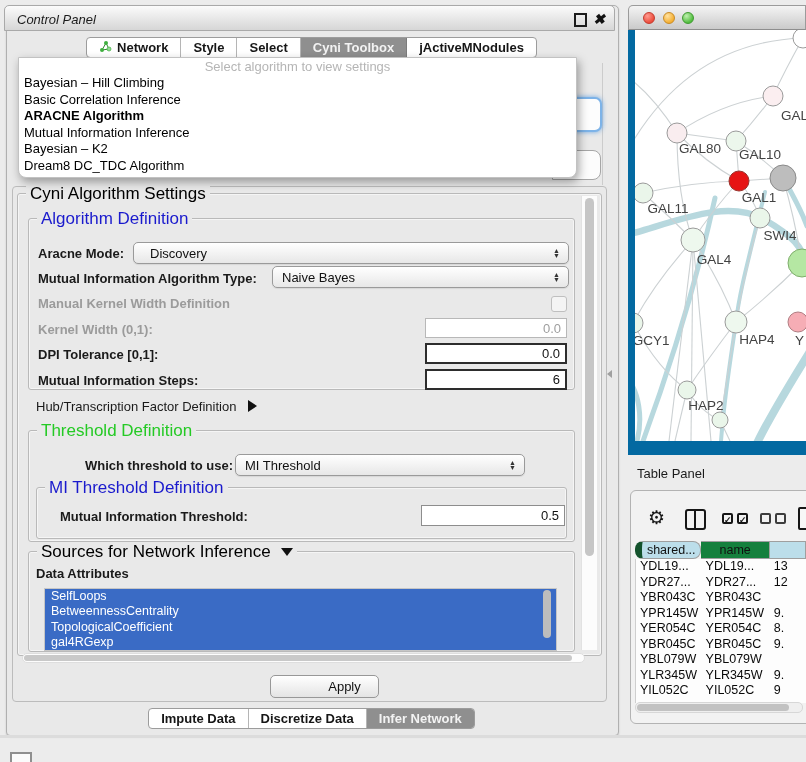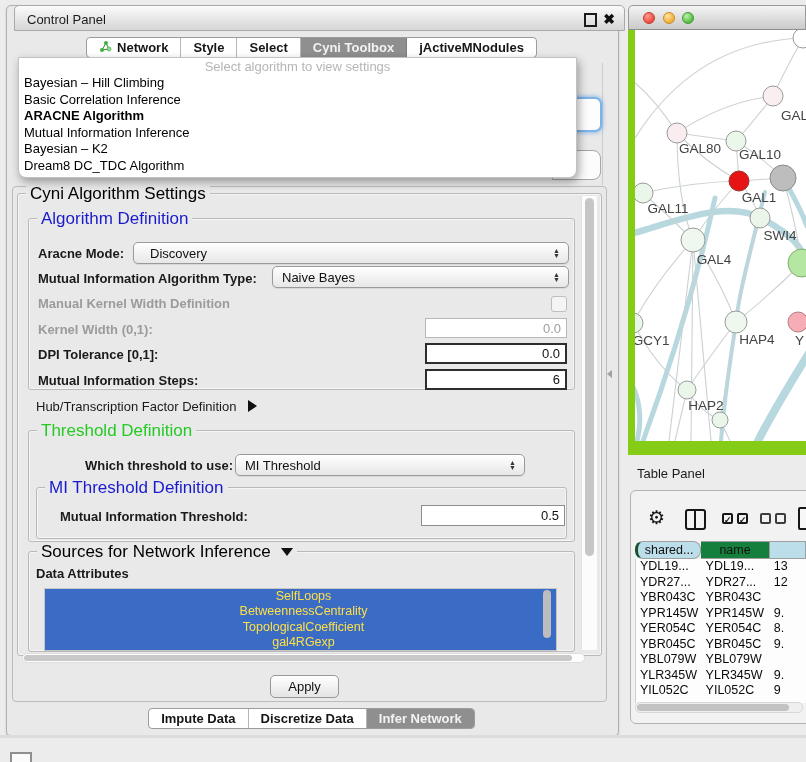--- a/index.html
+++ b/index.html
@@ -4,22 +4,22 @@
 <style>
   html,body{margin:0;padding:0;background:#ececec;font-family:"Liberation Sans",sans-serif;}
   #page{position:relative;width:806px;height:762px;overflow:hidden;background:#ececec;}
   .lbl{position:absolute;font-size:13px;color:#1a1a1a;white-space:nowrap;line-height:15px;}
   .bold{font-weight:bold;}
   .gray{color:#9b9b9b;}
 
   
   #control-panel{position:absolute;left:6px;top:5px;width:611px;height:729px;background:#e9e9e9;
     border:1px solid #b0b0b0;border-radius:5px 5px 4px 4px;box-shadow:0 1px 2px rgba(0,0,0,.15);}
-  #cp-titlebar{position:absolute;left:14px;top:5px;width:611px;height:26px;
-    background:linear-gradient(#fbfbfb,#d6d6d6);border:1px solid #a9a9a9;border-radius:5px 5px 0 0;box-sizing:border-box;}
+  #cp-titlebar{position:absolute;left:4px;top:5px;width:611px;height:26px;
+    background:linear-gradient(#fbfbfb,#d6d6d6);border:1px solid #a9a9a9;border-radius:5px 5px 0 0;box-sizing:border-box;font-style:italic;}
   #cp-title{position:absolute;left:12px;top:6px;font-size:13px;color:#1b1b1b;}
   #cp-float{position:absolute;right:27px;top:7px;width:9px;height:10px;border:2px solid #1b1b1b;background:transparent;}
   #cp-close{position:absolute;right:9px;top:5px;font-size:14px;font-weight:bold;color:#111;line-height:16px;}
 
   
   .segwrap{position:absolute;width:611px;display:flex;justify-content:center;}
   .seg{display:flex;border:1px solid #9c9c9c;border-radius:4px;overflow:hidden;background:#fff;height:21px;
     font-size:13px;font-weight:bold;color:#161616;box-sizing:border-box;}
   .seg .tab{display:flex;align-items:center;padding:0 12px;border-right:1px solid #b5b5b5;white-space:nowrap;cursor:default;}
   .seg .tab:last-child{border-right:none;}
@@ -70,40 +70,40 @@
   #kernel-checkbox{position:absolute;left:551px;top:296px;width:14px;height:14px;border:1px solid #bfbfbf;border-radius:3px;background:#f4f4f4;}
 
   .tri-right{display:inline-block;width:0;height:0;border-top:6px solid transparent;border-bottom:6px solid transparent;
     border-left:9px solid #111;margin-left:8px;vertical-align:-1px;}
   .tri-down{display:inline-block;width:0;height:0;border-left:6px solid transparent;border-right:6px solid transparent;
     border-top:8px solid #111;margin-left:6px;vertical-align:1px;}
 
   
   #attr-list{position:absolute;left:44px;top:588px;width:511px;height:61px;background:#fff;border:1px solid #c6c6c6;overflow:hidden;}
   .attr-item{height:15.3px;line-height:15.3px;font-size:12.5px;padding-left:6px;color:#0c1f63;}
-  .attr-item.sel{background:#3a6bc5;color:#fde047;text-align:center;}
+  .attr-item.sel{background:#3a6bc5;color:#ffffff;}
   #attr-vscroll{position:absolute;left:543px;top:590px;width:8px;height:48px;background:#bdbdbd;border-radius:4px;}
   #sources-hscroll{position:absolute;left:22px;top:653px;width:563px;height:10px;background:#fdfdfd;border:1px solid #dedede;border-radius:5px;box-sizing:border-box;}
   #sources-hscroll .thumb{position:absolute;left:1px;top:1px;width:548px;height:6px;background:#c9c9c9;border-radius:4px;}
 
   #apply-btn{position:absolute;left:270px;top:675px;width:67px;height:21px;background:linear-gradient(#ffffff,#e4e4e4);
-    border:1px solid #989898;border-radius:5px;font-size:13px;color:#111;display:flex;align-items:center;justify-content:center;}
+    border:1px solid #989898;border-radius:5px;font-size:13px;color:#111;display:flex;align-items:center;justify-content:center;padding-left:40px;}
 
   
   #sash{position:absolute;left:607px;top:370px;width:0;height:0;border-top:4px solid transparent;border-bottom:4px solid transparent;border-right:5px solid #8d8d8d;opacity:.8;}
 
   
   #net-window{position:absolute;left:628px;top:5px;width:178px;height:450px;}
   #net-titlebar{position:absolute;left:0;top:0;width:178px;height:25px;background:linear-gradient(#f4f4f4,#cacaca);
     border:1px solid #9b9b9b;border-bottom:1px solid #8e8e8e;border-radius:5px 0 0 0;box-sizing:border-box;}
   .tl{position:absolute;top:6px;width:12px;height:12px;border-radius:50%;box-sizing:border-box;}
   #tl-close{left:14px;background:radial-gradient(circle at 35% 30%,#ff9a90,#ec4d3c 70%);border:1px solid #c23b2e;}
   #tl-min{left:34px;background:radial-gradient(circle at 35% 30%,#ffe2a0,#f4af33 70%);border:1px solid #c88b26;}
   #tl-zoom{left:53px;background:radial-gradient(circle at 35% 30%,#c0f0b0,#52bd3f 70%);border:1px solid #3f9a30;}
-  #net-frame{position:absolute;left:0;top:25px;width:178px;height:425px;background:#84cc16;}
+  #net-frame{position:absolute;left:0;top:25px;width:178px;height:425px;background:#0369a1;}
   #net-canvas{position:absolute;left:7px;top:0px;width:171px;height:411px;background:#fff;overflow:hidden;}
   .edge-gray{fill:none;stroke:#ccd1d3;stroke-width:1.1;}
   .edge-teal{fill:none;stroke:#b7d8de;stroke-linecap:round;}
 
   
   #table-panel-title{position:absolute;left:637px;top:466px;font-size:13px;color:#1b1b1b;}
   #table-panel-box{position:absolute;left:630px;top:490px;width:182px;height:232px;background:#f2f2f2;
     border:1px solid #b3b3b3;border-radius:6px;}
   #tbl-toolbar{position:absolute;left:630px;top:505px;width:176px;height:28px;}
   #gear-icon{position:absolute;left:18px;top:0px;font-size:19px;color:#161616;line-height:26px;}
@@ -111,21 +111,21 @@
   #cols-icon span{position:absolute;left:7px;top:0;width:2px;height:17px;background:#161616;}
   .cb-icon{position:absolute;top:8px;width:11px;height:11px;border:2px solid #161616;border-radius:2px;font-size:9px;
     font-weight:bold;line-height:10px;text-align:center;color:#161616;box-sizing:border-box;}
   .cb-icon.empty{border-color:#3d3d3d;}
   #doc-icon{position:absolute;left:168px;top:2px;width:13px;height:19px;border:2px solid #161616;border-radius:2px;background:#f7f7f7;}
 
   #tbl{position:absolute;left:635px;top:541px;width:171px;}
   #tbl-head{display:flex;height:18px;}
   .th{box-sizing:border-box;border:1px solid #9f9f9f;border-left:none;font-size:12.5px;display:flex;align-items:center;
     justify-content:center;color:#111;}
-  .th:first-child{border-left:3px solid #14532d;border-radius:8px;}
+  .th:first-child{border-left:7px solid #14532d;border-radius:8px;}
   .th-blue{background:#bcdeea;}
   .th-gray{background:#15803d;}
   #tbl-body{background:#fdfdfd;height:144px;overflow:hidden;border-left:1px solid #cfcfcf;}
   .tr{display:flex;height:15.5px;}
   .td{box-sizing:border-box;font-size:12.5px;line-height:15.5px;padding-left:4px;color:#0a0a0a;white-space:nowrap;overflow:hidden;}
   #tbl-hscroll{position:absolute;left:635px;top:702px;width:168px;height:11px;background:#efefef;border:1px solid #d7d7d7;border-radius:5px;box-sizing:border-box;}
   #tbl-hscroll .thumb{position:absolute;left:1px;top:1px;width:152px;height:7px;background:#c2c2c2;border-radius:4px;}
 
   #mini-icon{position:absolute;left:10px;top:752px;width:18px;height:12px;border:2px solid #8f8f8f;background:#fbfbfb;}
   #bottom-strip{position:absolute;left:0;top:735px;width:806px;height:3px;background:#dcdcdc;}

